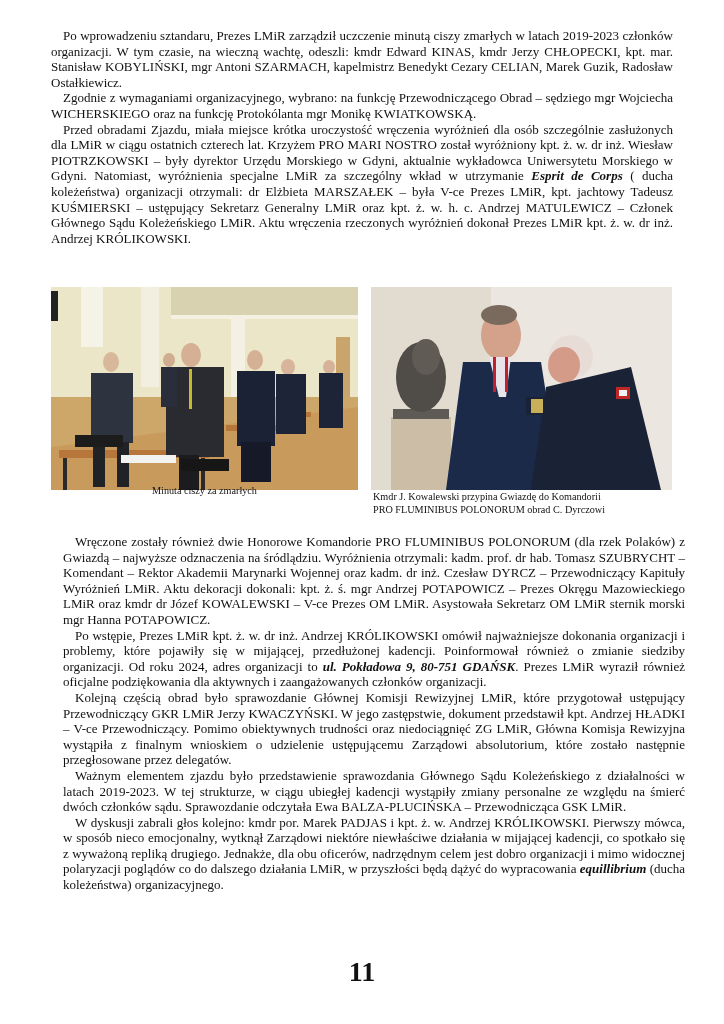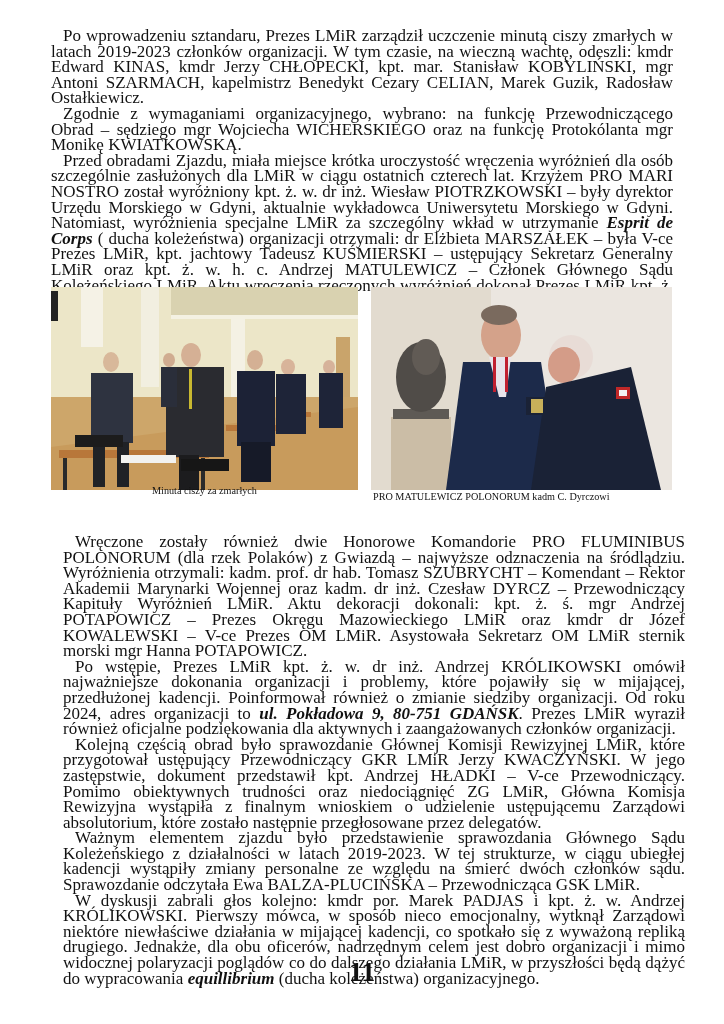--- a/index.html
+++ b/index.html
@@ -1,19 +1,19 @@
 <!DOCTYPE html>
 <html><head>
 <meta charset="utf-8">
 <style>
   html, body { margin: 0; padding: 0; background: #ffffff; }
   body { width: 724px; height: 1024px; position: relative; overflow: hidden;
          font-family: "Liberation Serif", "DejaVu Serif", serif; color: #111; }
   .col { position: absolute; left: 51px; width: 622px; }
-  .para { font-size: 17px; line-height: 15.6px; text-align: justify; margin: 0;
+  .para { font-size: 13px; line-height: 15.6px; text-align: justify; margin: 0;
           text-indent: 12px; hyphens: none; }
   .para b i, .para i b { font-weight: bold; }
   #top { top: 28px; }
   #bottom { top: 534px; margin-left: 12px; }
   .photo { position: absolute; top: 287px; height: 203px; overflow: hidden; }
   #photo1 { left: 51px; width: 307px; }
   #photo2 { left: 371px; width: 301px; }
   .caption { position: absolute; font-size: 10.2px; line-height: 12.5px; text-align: center; }
   #cap1 { left: 51px; width: 307px; top: 485px; }
   #cap2 { left: 371px; width: 301px; top: 491px; text-align: left; padding-left: 2px; }
@@ -89,21 +89,22 @@
     <ellipse cx="200" cy="70" rx="22" ry="22" fill="#e8dcd6"></ellipse>
     <ellipse cx="193" cy="78" rx="16" ry="18" fill="#d49c88"></ellipse>
     <polygon points="175,100 260,80 290,203 160,203" fill="#1a2236"></polygon>
     <rect x="155" y="110" width="40" height="18" fill="#1a2236"></rect>
     <rect x="160" y="112" width="12" height="14" fill="#c8b05a"></rect>
     <rect x="245" y="100" width="14" height="12" fill="#c02828"></rect>
     <rect x="248" y="103" width="8" height="6" fill="#f2f2f2"></rect>
   </svg>
 </div>
 <div class="caption" id="cap2">
-  <div>PRO MATULEWICZ POLONORUM kadm C. Dyrczowi</div>
+  <div>Kmdr J. Kowalewski przypina Gwiazdę do Komandorii</div>
+  <div>PRO FLUMINIBUS POLONORUM obrad C. Dyrczowi</div>
 </div>
 
 <div class="col" id="bottom">
   <p class="para">Wręczone zostały również dwie Honorowe Komandorie PRO FLUMINIBUS POLONORUM (dla rzek Polaków) z Gwiazdą – najwyższe odznaczenia na śródlądziu. Wyróżnienia otrzymali: kadm. prof. dr hab. Tomasz SZUBRYCHT – Komendant – Rektor Akademii Marynarki Wojennej oraz kadm. dr inż. Czesław DYRCZ – Przewodniczący Kapituły Wyróżnień LMiR. Aktu dekoracji dokonali: kpt. ż. ś. mgr Andrzej POTAPOWICZ – Prezes Okręgu Mazowieckiego LMiR oraz kmdr dr Józef KOWALEWSKI – V-ce Prezes OM LMiR. Asystowała Sekretarz OM LMiR sternik morski mgr Hanna POTAPOWICZ.</p>
   <p class="para"><span>Po wstępie, Prezes LMiR kpt. ż. w. dr inż. Andrzej KRÓLIKOWSKI omówił najważniejsze dokonania organizacji i problemy, które pojawiły się w mijającej, przedłużonej kadencji. Poinformował również o zmianie siedziby organizacji. Od roku 2024, adres organizacji to </span><b><i>ul. Pokładowa 9, 80-751 GDAŃSK</i></b><span>. Prezes LMiR wyraził również oficjalne podziękowania dla aktywnych i zaangażowanych członków organizacji.</span></p>
   <p class="para">Kolejną częścią obrad było sprawozdanie Głównej Komisji Rewizyjnej LMiR, które przygotował ustępujący Przewodniczący GKR LMiR Jerzy KWACZYŃSKI. W jego zastępstwie, dokument przedstawił kpt. Andrzej HŁADKI – V-ce Przewodniczący. Pomimo obiektywnych trudności oraz niedociągnięć ZG LMiR, Główna Komisja Rewizyjna wystąpiła z finalnym wnioskiem o udzielenie ustępującemu Zarządowi absolutorium, które zostało następnie przegłosowane przez delegatów.</p>
   <p class="para">Ważnym elementem zjazdu było przedstawienie sprawozdania Głównego Sądu Koleżeńskiego z działalności w latach 2019-2023. W tej strukturze, w ciągu ubiegłej kadencji wystąpiły zmiany personalne ze względu na śmierć dwóch członków sądu. Sprawozdanie odczytała Ewa BALZA-PLUCIŃSKA – Przewodnicząca GSK LMiR.</p>
   <p class="para"><span>W dyskusji zabrali głos kolejno: kmdr por. Marek PADJAS i kpt. ż. w. Andrzej KRÓLIKOWSKI. Pierwszy mówca, w sposób nieco emocjonalny, wytknął Zarządowi niektóre niewłaściwe działania w mijającej kadencji, co spotkało się z wyważoną repliką drugiego. Jednakże, dla obu oficerów, nadrzędnym celem jest dobro organizacji i mimo widocznej polaryzacji poglądów co do dalszego działania LMiR, w przyszłości będą dążyć do wypracowania </span><b><i>equillibrium</i></b><span> (ducha koleżeństwa) organizacyjnego.</span></p>
 </div>
 

